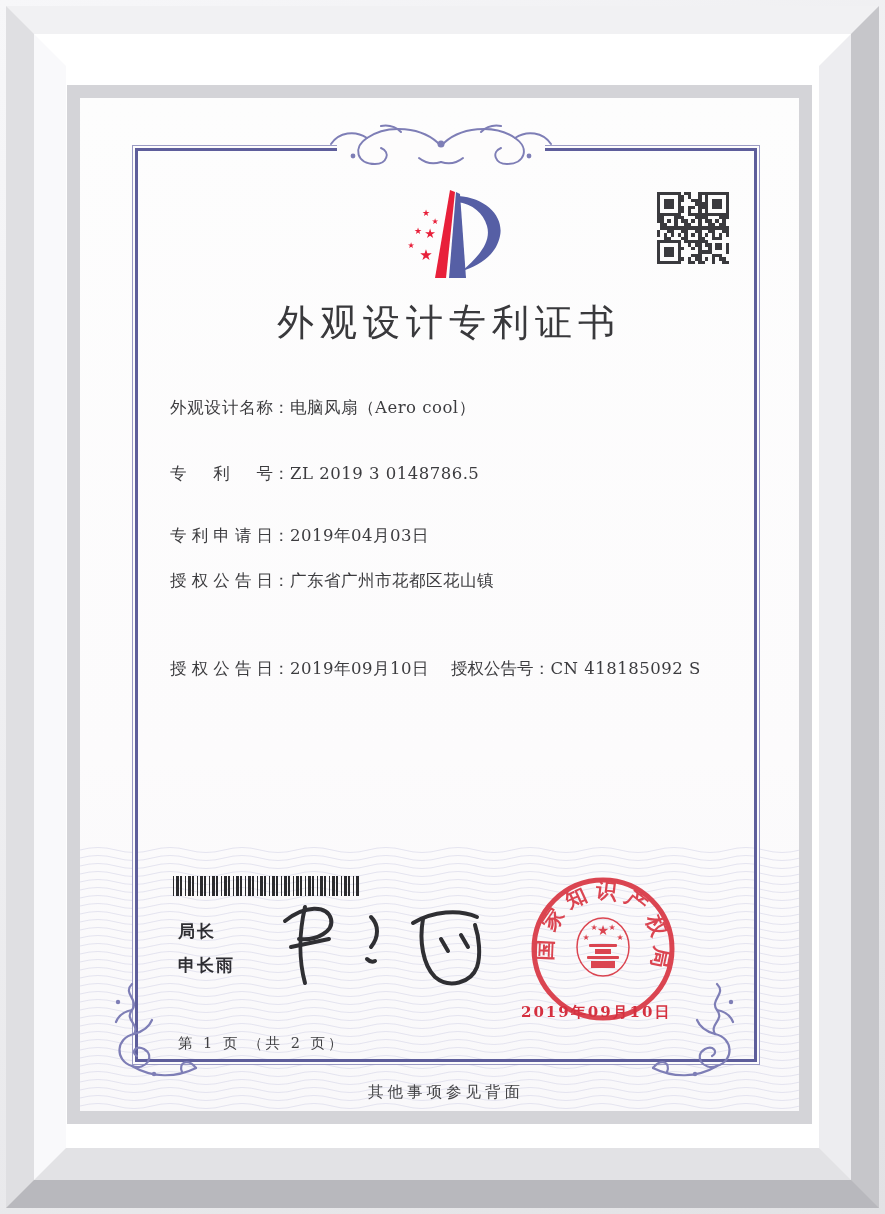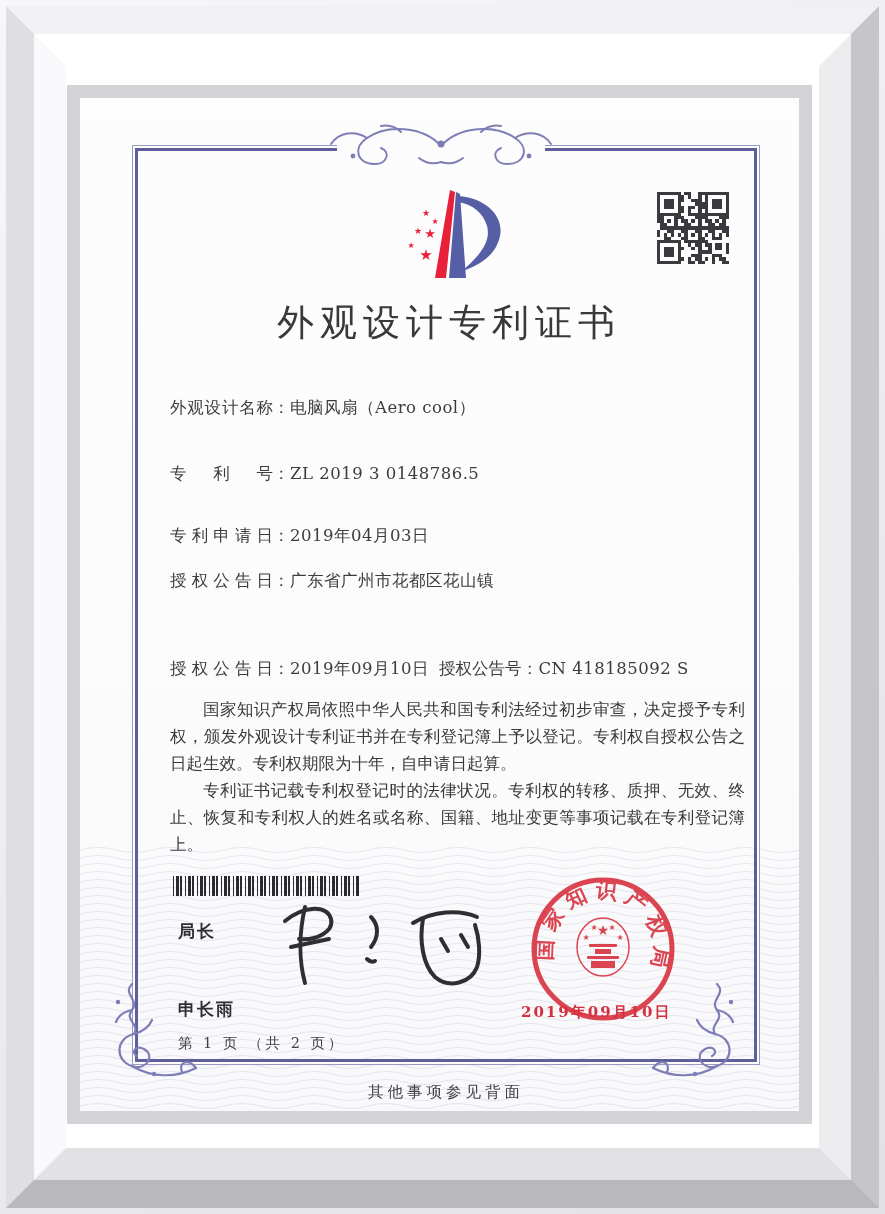--- a/index.html
+++ b/index.html
@@ -32,34 +32,34 @@
   .qr { position:absolute; left:577px; top:94px; z-index:3; }
 
   .title { position:absolute; left:55px; top:200px; width:622px; text-align:center;
     font-size:37px; font-weight:400; letter-spacing:6px; text-indent:6px; color:#39393c; z-index:3; }
 
   .row { position:absolute; left:90px; width:575px; font-size:16.5px; color:#3c3c3f;
     white-space:nowrap; z-index:3; }
   .flabel { display:inline-block; width:103px; text-align:justify; text-align-last:justify; }
   .fcolon { display:inline-block; width:17px; }
   .fvalue { letter-spacing:0.5px; }
-  .pair2 { margin-left:10px; }
+  .pair2 { margin-left:22px; }
 
   .body-text { position:absolute; left:90px; top:598px; width:575px; font-size:16.5px;
     line-height:27px; text-align:justify; color:#39393c; z-index:3; }
   .body-text p { text-indent:2em; }
 
   .barcode { position:absolute; left:93px; top:778px; width:188px; height:20px;
     font-size:0; z-index:3; }
   .barcode i { display:inline-block; height:100%; }
 
   .director { position:absolute; left:98px; z-index:3; font-size:17px; font-weight:600;
     color:#2e2e33; font-family:"DejaVu Sans","Liberation Sans",sans-serif; letter-spacing:2px; }
   .director-label { top:822px; }
-  .director-name { top:856px;margin-top:44px; }
+  .director-name { top:856px; }
 
   .signature { position:absolute; left:195px; top:793px; z-index:3; }
 
   .seal { position:absolute; left:447px; top:775px; z-index:4; }
   .seal-date { position:absolute; left:441px; top:905px; z-index:5; font-size:15px;
     font-weight:600; color:#d5303f; letter-spacing:2px; white-space:nowrap; }
 
   .page-ind { position:absolute; left:55px; top:936px; width:622px; text-align:left;
     font-size:14.5px; letter-spacing:3px; color:#3f3f42; z-index:3;margin-left:43px; }
   .back-note { position:absolute; left:55px; top:984px; width:622px; text-align:center;
@@ -447,24 +447,20 @@
             <div class="row" style="top:427px">
               <span class="flabel">专利申请日</span><span class="fcolon">：</span><span class="fvalue">2019年04月03日</span>
             </div>
             <div class="row" style="top:472px">
               <span class="flabel">授权公告日</span><span class="fcolon">：</span><span class="fvalue">广东省广州市花都区花山镇</span>
             </div>
             <div class="row" style="top:560px">
               <span class="flabel">授权公告日</span><span class="fcolon">：</span><span class="fvalue">2019年09月10日</span><span class="pair2">授权公告号</span><span class="fcolon">：</span><span class="fvalue">CN 418185092 S</span>
             </div>
 
-            <div class="body-text">
-              <p>国家知识产权局依照中华人民共和国专利法经过初步审查，决定授予专利权，颁发外观设计专利证书并在专利登记簿上予以登记。专利权自授权公告之日起生效。专利权期限为十年，自申请日起算。</p>
-              <p>专利证书记载专利权登记时的法律状况。专利权的转移、质押、无效、终止、恢复和专利权人的姓名或名称、国籍、地址变更等事项记载在专利登记簿上。</p>
-            </div>
 
             <div class="barcode"><i style="width: 1px; background: rgb(43, 43, 46);"></i><i style="width: 2px; background: transparent;"></i><i style="width: 3px; background: rgb(43, 43, 46);"></i><i style="width: 1px; background: transparent;"></i><i style="width: 2px; background: rgb(43, 43, 46);"></i><i style="width: 3px; background: transparent;"></i><i style="width: 1px; background: rgb(43, 43, 46);"></i><i style="width: 2px; background: transparent;"></i><i style="width: 3px; background: rgb(43, 43, 46);"></i><i style="width: 1px; background: transparent;"></i><i style="width: 2px; background: rgb(43, 43, 46);"></i><i style="width: 3px; background: transparent;"></i><i style="width: 1px; background: rgb(43, 43, 46);"></i><i style="width: 2px; background: transparent;"></i><i style="width: 3px; background: rgb(43, 43, 46);"></i><i style="width: 1px; background: transparent;"></i><i style="width: 2px; background: rgb(43, 43, 46);"></i><i style="width: 3px; background: transparent;"></i><i style="width: 1px; background: rgb(43, 43, 46);"></i><i style="width: 2px; background: transparent;"></i><i style="width: 3px; background: rgb(43, 43, 46);"></i><i style="width: 1px; background: transparent;"></i><i style="width: 2px; background: rgb(43, 43, 46);"></i><i style="width: 3px; background: transparent;"></i><i style="width: 1px; background: rgb(43, 43, 46);"></i><i style="width: 2px; background: transparent;"></i><i style="width: 3px; background: rgb(43, 43, 46);"></i><i style="width: 1px; background: transparent;"></i><i style="width: 2px; background: rgb(43, 43, 46);"></i><i style="width: 3px; background: transparent;"></i><i style="width: 1px; background: rgb(43, 43, 46);"></i><i style="width: 2px; background: transparent;"></i><i style="width: 3px; background: rgb(43, 43, 46);"></i><i style="width: 1px; background: transparent;"></i><i style="width: 2px; background: rgb(43, 43, 46);"></i><i style="width: 3px; background: transparent;"></i><i style="width: 1px; background: rgb(43, 43, 46);"></i><i style="width: 2px; background: transparent;"></i><i style="width: 3px; background: rgb(43, 43, 46);"></i><i style="width: 1px; background: transparent;"></i><i style="width: 2px; background: rgb(43, 43, 46);"></i><i style="width: 3px; background: transparent;"></i><i style="width: 1px; background: rgb(43, 43, 46);"></i><i style="width: 2px; background: transparent;"></i><i style="width: 3px; background: rgb(43, 43, 46);"></i><i style="width: 1px; background: transparent;"></i><i style="width: 2px; background: rgb(43, 43, 46);"></i><i style="width: 3px; background: transparent;"></i><i style="width: 1px; background: rgb(43, 43, 46);"></i><i style="width: 2px; background: transparent;"></i><i style="width: 3px; background: rgb(43, 43, 46);"></i><i style="width: 1px; background: transparent;"></i><i style="width: 2px; background: rgb(43, 43, 46);"></i><i style="width: 3px; background: transparent;"></i><i style="width: 1px; background: rgb(43, 43, 46);"></i><i style="width: 2px; background: transparent;"></i><i style="width: 3px; background: rgb(43, 43, 46);"></i><i style="width: 1px; background: transparent;"></i><i style="width: 2px; background: rgb(43, 43, 46);"></i><i style="width: 3px; background: transparent;"></i><i style="width: 1px; background: rgb(43, 43, 46);"></i><i style="width: 2px; background: transparent;"></i><i style="width: 3px; background: rgb(43, 43, 46);"></i><i style="width: 1px; background: transparent;"></i><i style="width: 2px; background: rgb(43, 43, 46);"></i><i style="width: 3px; background: transparent;"></i><i style="width: 1px; background: rgb(43, 43, 46);"></i><i style="width: 2px; background: transparent;"></i><i style="width: 3px; background: rgb(43, 43, 46);"></i><i style="width: 1px; background: transparent;"></i><i style="width: 2px; background: rgb(43, 43, 46);"></i><i style="width: 3px; background: transparent;"></i><i style="width: 1px; background: rgb(43, 43, 46);"></i><i style="width: 2px; background: transparent;"></i><i style="width: 3px; background: rgb(43, 43, 46);"></i><i style="width: 1px; background: transparent;"></i><i style="width: 2px; background: rgb(43, 43, 46);"></i><i style="width: 3px; background: transparent;"></i><i style="width: 1px; background: rgb(43, 43, 46);"></i><i style="width: 2px; background: transparent;"></i><i style="width: 3px; background: rgb(43, 43, 46);"></i><i style="width: 1px; background: transparent;"></i><i style="width: 2px; background: rgb(43, 43, 46);"></i><i style="width: 3px; background: transparent;"></i><i style="width: 1px; background: rgb(43, 43, 46);"></i><i style="width: 2px; background: transparent;"></i><i style="width: 3px; background: rgb(43, 43, 46);"></i><i style="width: 1px; background: transparent;"></i><i style="width: 2px; background: rgb(43, 43, 46);"></i><i style="width: 3px; background: transparent;"></i><i style="width: 1px; background: rgb(43, 43, 46);"></i><i style="width: 2px; background: transparent;"></i><i style="width: 3px; background: rgb(43, 43, 46);"></i></div>
 
             <div class="director director-label">局长</div>
             <div class="director director-name">申长雨</div>
 
             <svg class="signature" width="215" height="105" viewBox="0 0 215 105">
               <g stroke="#2f2f33" fill="none" stroke-width="4" stroke-linecap="round">
                 <path d="M30,16 C24,42 24,70 30,92"></path>
                 <path d="M10,30 C30,14 52,14 56,28 C59,40 42,50 24,48"></path>

